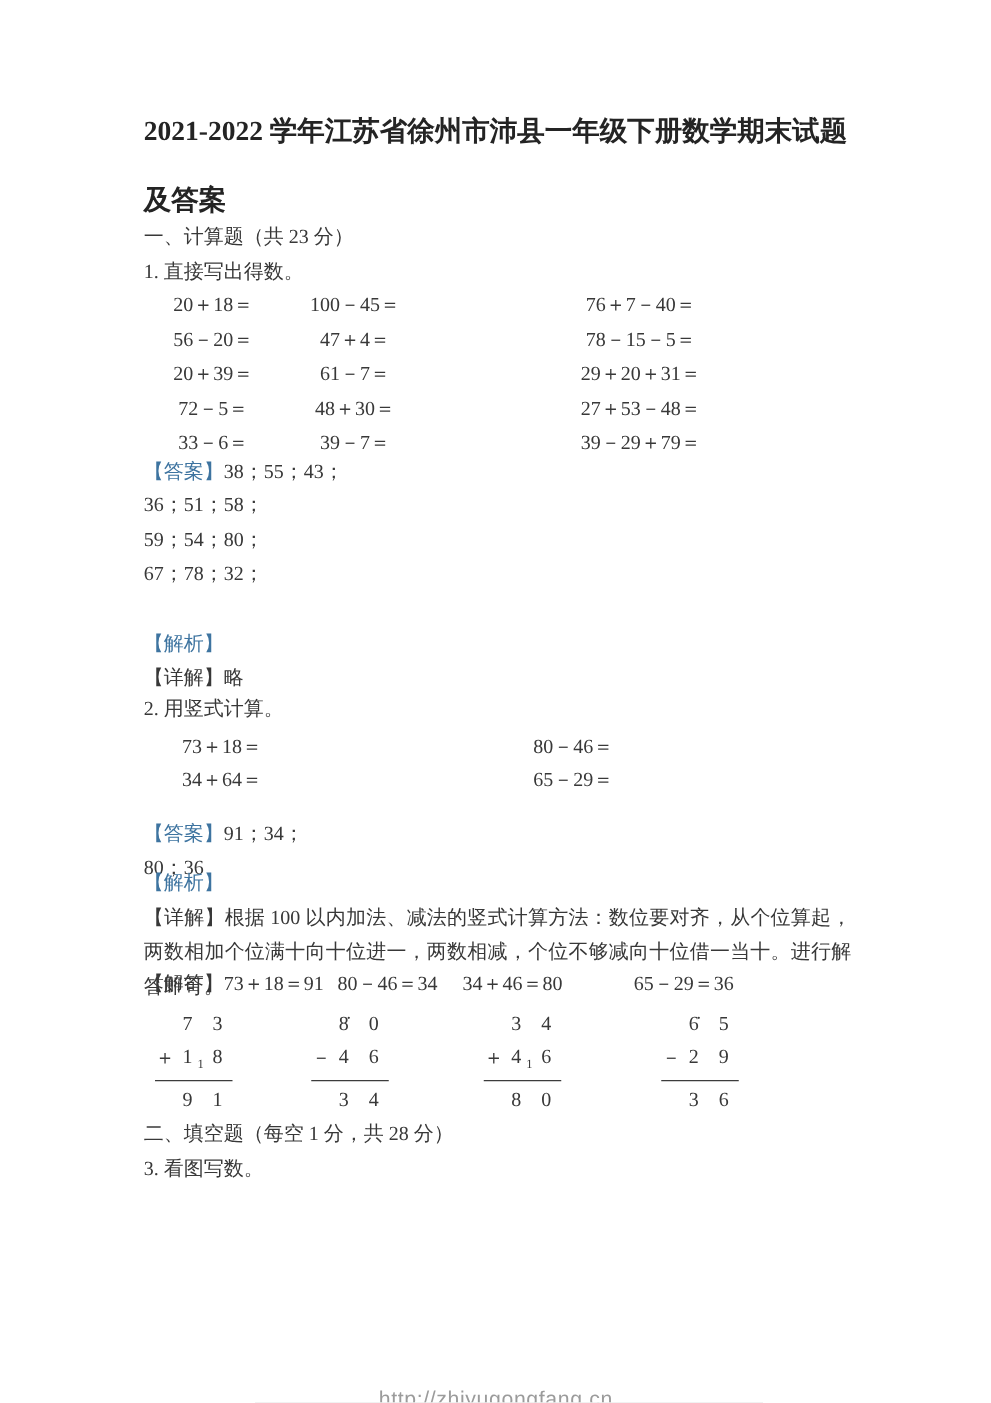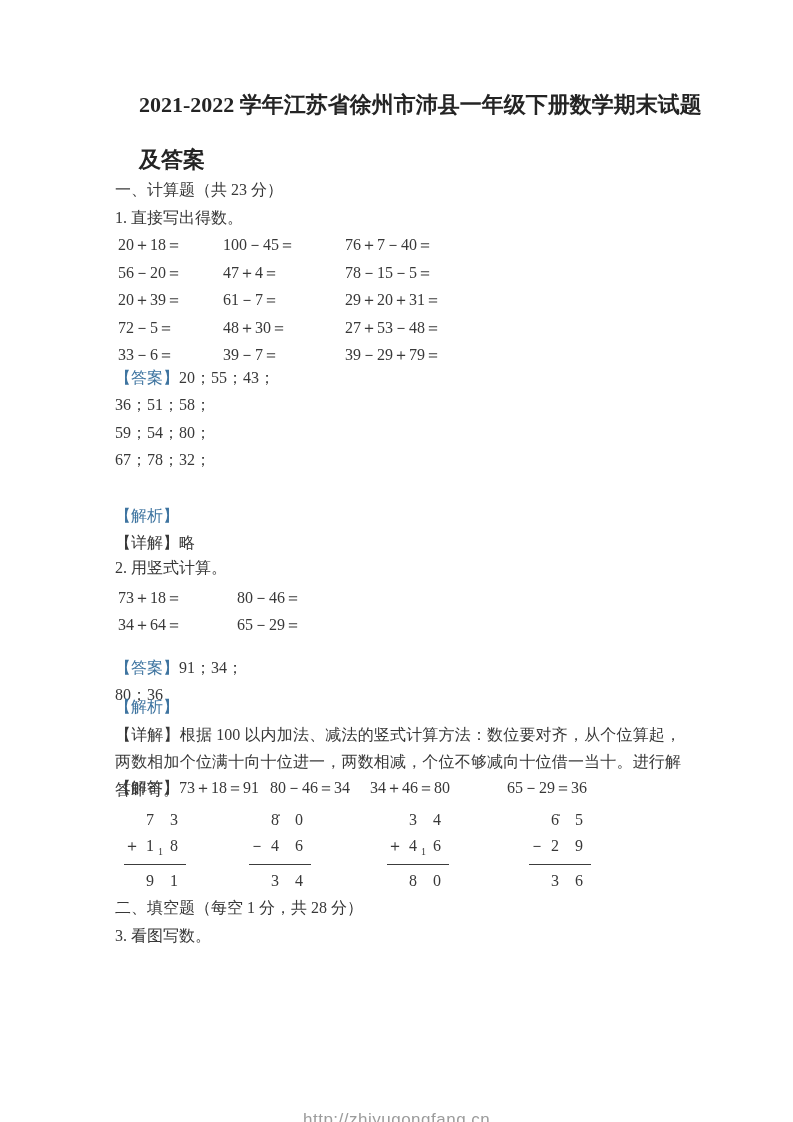--- a/index.html
+++ b/index.html
@@ -3,32 +3,32 @@
 <meta charset="utf-8">
 <style>
   html,body { margin:0; padding:0; background:#e8e8e8; }
   .page {
     position:relative; width:793px; height:1122px; margin:0 auto;
     background:#ffffff; overflow:hidden;
     font-family:"Liberation Serif","DejaVu Serif",serif;
     color:#383838; font-size:16px;
   }
   .abs { position:absolute; left:115px; }
-  .title { font-size:22px; font-weight:700; color:#242424; white-space:nowrap; line-height:28px;margin-left:24px; }
+  .title { font-size:22px; font-weight:700; color:#242424; white-space:nowrap; line-height:28px; }
   .line { line-height:20px; white-space:nowrap; }
   .blue { color:#3e74a0; }
   .grid3 {
     display:grid; grid-template-columns:105px 122px 1fr;
     grid-auto-rows:27.5px; width:562px; padding-left:3px;
   }
   .grid2 {
     display:grid; grid-template-columns:119px 1fr;
     grid-auto-rows:27.4px; width:562px; padding-left:3px;
   }
-  .grid3 > div, .grid2 > div { line-height:27.4px; white-space:nowrap; }
+  .grid3 > div, .grid2 > div { line-height:27.4px; white-space:nowrap;text-align:center; }
   .ansblock .aline { line-height:27.4px; white-space:nowrap; }
   .para { width:566px; line-height:27.4px; text-align:justify; word-break:break-all; }
   .jieda { width:566px; height:22px; line-height:20px; }
   .jieda .e2 { position:absolute; left:155px; }
   .jieda .e3 { position:absolute; left:255px; }
   .jieda .e4 { position:absolute; left:392px; }
   .vwrap { width:566px; height:84px; }
   .vblock { position:absolute; top:0; width:62px; }
   .vr { display:flex; align-items:center; height:27px; }
   .vr.mid { border-bottom:1.5px solid #3c3c3c; height:26px; padding-bottom:5px; box-sizing:content-box; }
@@ -66,21 +66,21 @@
     <div>72－5＝</div>
     <div>48＋30＝</div>
     <div>27＋53－48＝</div>
     <div>33－6＝</div>
     <div>39－7＝</div>
     <div>39－29＋79＝</div>
   </div>
 
   <div class="abs ansblock" style="top:364px">
     <div class="aline">
-      <span class="blue">【答案】</span><span>20；55；43；</span>
+      <span class="blue">【答案】</span><span>38；55；43；</span>
     </div>
     <div class="aline">36；51；58；</div>
     <div class="aline">59；54；80；</div>
     <div class="aline">67；78；32；</div>
   </div>
 
   <div class="abs line" style="top:506px">
     <span class="blue">【解析】</span>
   </div>
   <div class="abs line" style="top:533px">

